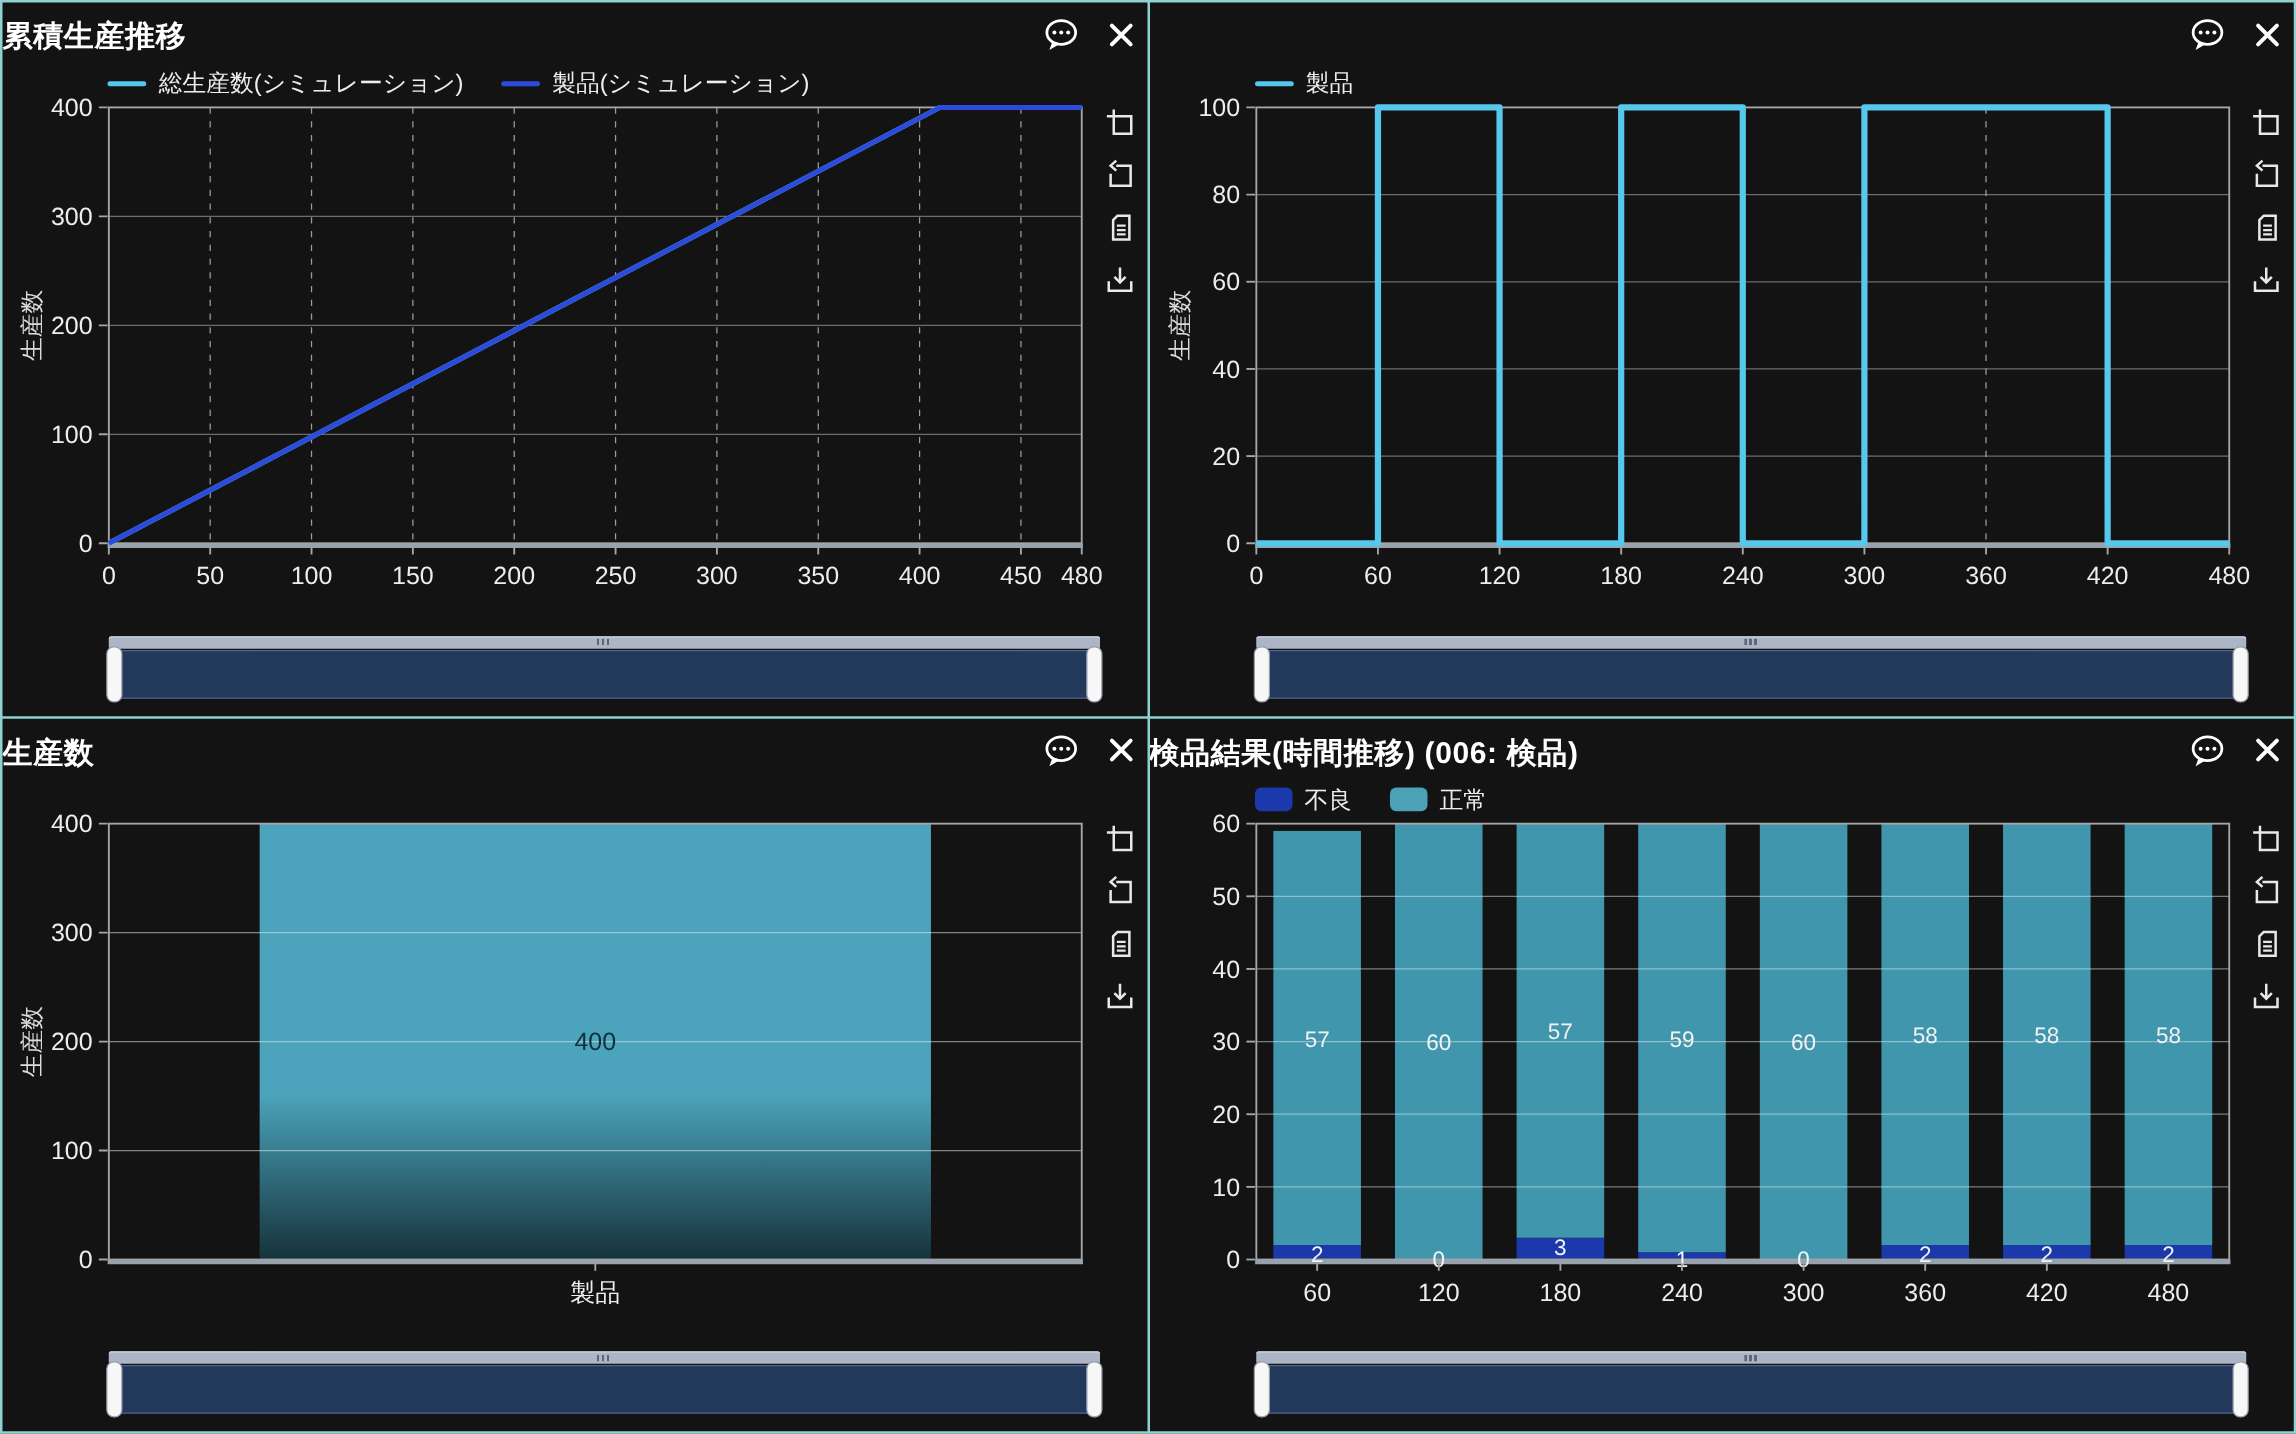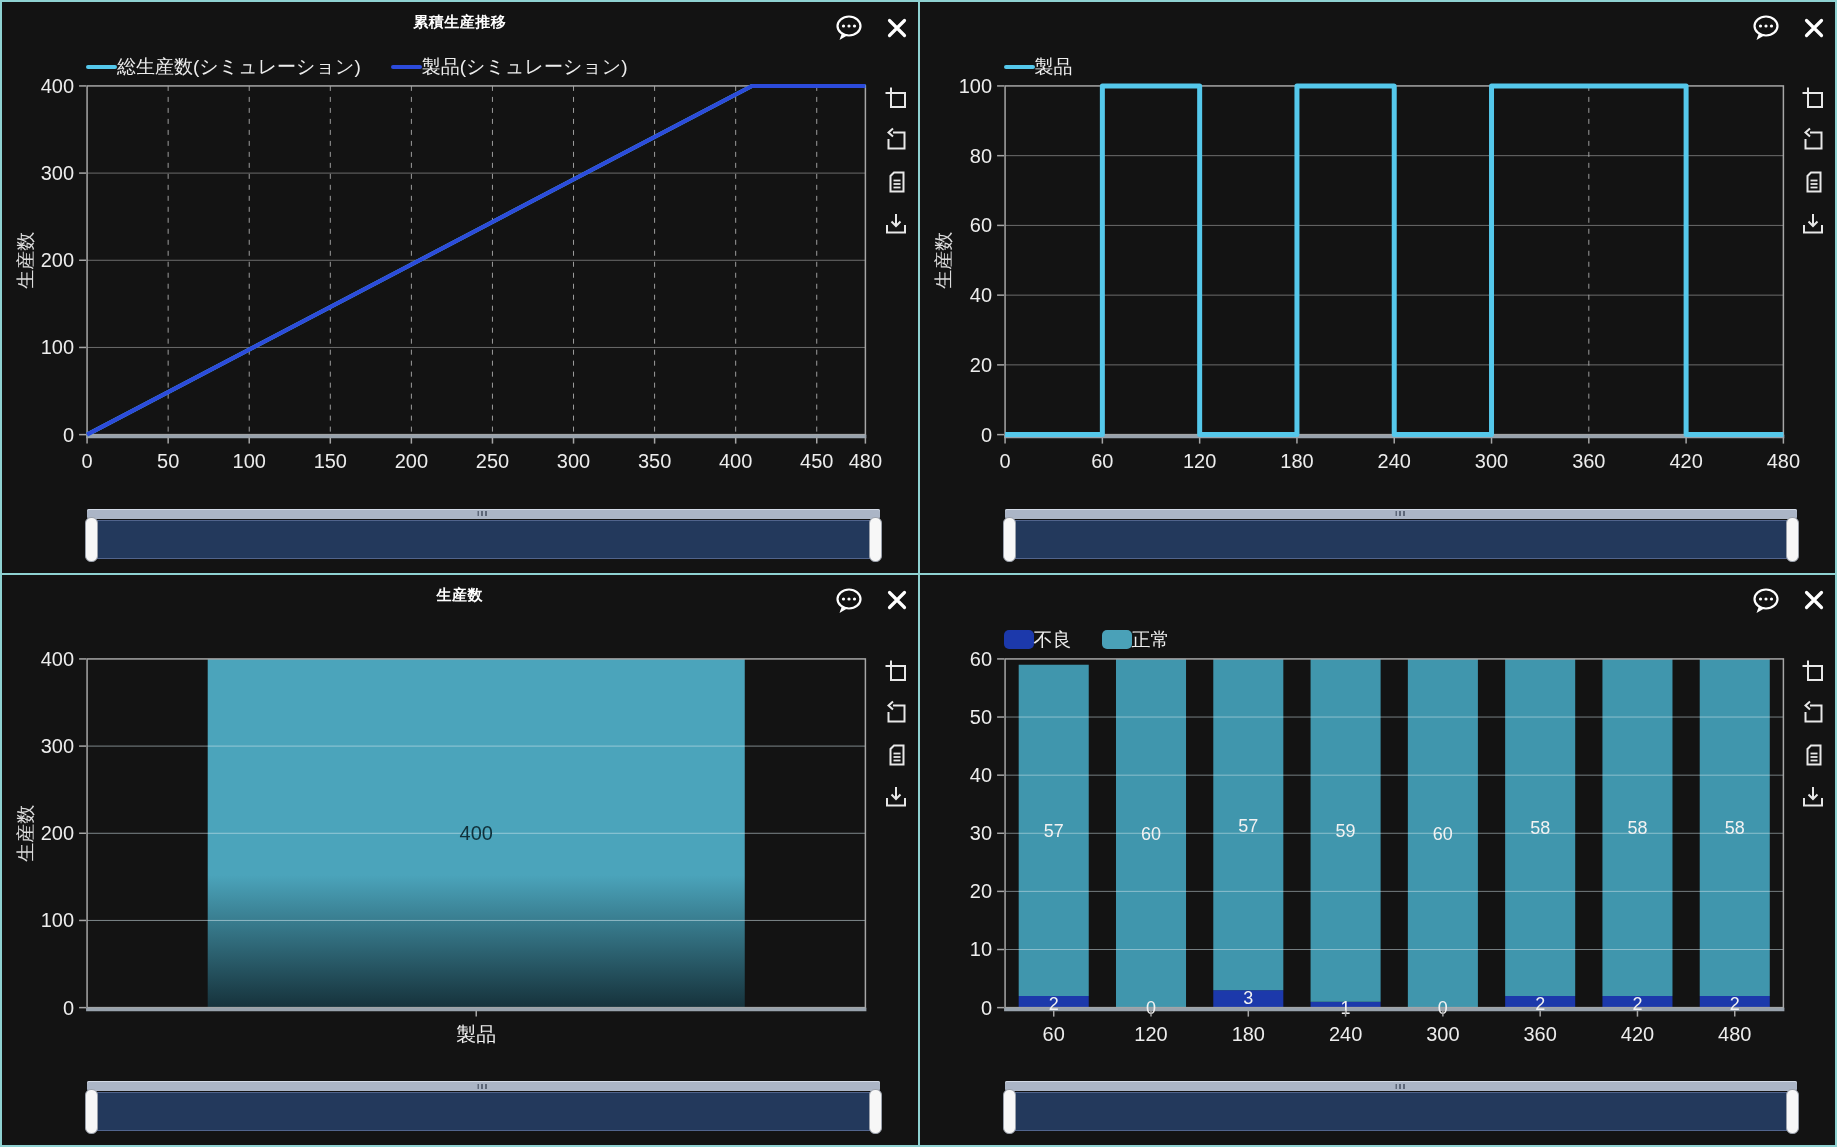--- a/index.html
+++ b/index.html
@@ -4,27 +4,27 @@
 <style>
   html,body{margin:0;padding:0;background:#0d1414;}
   body{width:1837px;height:1147px;font-family:"Liberation Sans","DejaVu Sans",sans-serif;}
   #grid{
     width:1837px;height:1147px;box-sizing:border-box;
     border:2px solid #8FD2D2;background:#8FD2D2;
     display:grid;grid-template-columns:1fr 1fr;grid-template-rows:1fr 1fr;gap:2px;
   }
   .panel{position:relative;background:#131313;overflow:hidden;}
   .panel-title{
-    position:absolute;left:0;right:0;top:11px;margin:0;text-align:center;
-    color:#FFFFFF;font-size:15px;font-weight:600;letter-spacing:.5px;
+    position:absolute;left:0;right:0;top:11px;margin:0;
+    color:#FFFFFF;font-size:24px;font-weight:600;letter-spacing:.5px;
   }
   .header-actions{position:absolute;right:10px;top:12px;display:flex;gap:22px;align-items:center;z-index:5;}
   .icon-btn{background:none;border:none;padding:0;color:#FFFFFF;cursor:pointer;line-height:0;}
   .legend{position:absolute;left:84px;top:52px;display:flex;gap:30px;align-items:center;z-index:4;}
-  .legend-item{display:flex;align-items:center;color:#EDEDED;font-size:19px;cursor:pointer;}
+  .legend-item{display:flex;align-items:center;gap:10px;color:#EDEDED;font-size:19px;cursor:pointer;}
   .swatch{display:inline-block;}
   .swatch.line{width:31px;height:4px;border-radius:2px;}
   .swatch.rect{width:30px;height:19px;border-radius:5px;}
   svg.chart{position:absolute;inset:0;width:100%;height:100%;pointer-events:none;}
   .toolbar{position:absolute;right:9px;top:83px;display:flex;flex-direction:column;gap:16px;z-index:5;}
   .tool-btn{background:none;border:none;padding:0;color:#E8E8E8;cursor:pointer;line-height:0;}
   .rangeslider{position:absolute;left:85px;right:38px;bottom:14px;height:50px;z-index:4;cursor:pointer;}
   .rs-track{position:absolute;top:0;left:0;right:0;height:10px;background:#ABB5C6;border-radius:2px;
             box-shadow:inset 0 1px 0 #D3DAE6;}
   .rs-grip{position:absolute;left:50%;top:2.5px;width:11px;height:5px;transform:translateX(-50%);
@@ -388,20 +388,21 @@
       <div class="rs-track">
         <div class="rs-grip"></div>
       </div>
       <div class="rs-window">
         <div class="rs-handle left"></div>
         <div class="rs-handle right"></div>
       </div>
     </div>
   </section>
     <section class="panel">
+    <h2 class="panel-title">検品結果(時間推移) (006: 検品)</h2>
 
     <div class="header-actions">
       <button class="icon-btn">
         <svg width="30" height="27" viewBox="0 0 30 27">
           <ellipse cx="15" cy="12" rx="11.5" ry="9.5" fill="none" stroke="currentColor" stroke-width="2.2"></ellipse>
           <path d="M8 19 L5.5 26 L14 21 Z" fill="currentColor"></path>
           <circle cx="9.5" cy="12" r="1.6" fill="currentColor"></circle>
           <circle cx="15" cy="12" r="1.6" fill="currentColor"></circle>
           <circle cx="20.5" cy="12" r="1.6" fill="currentColor"></circle>
         </svg>

